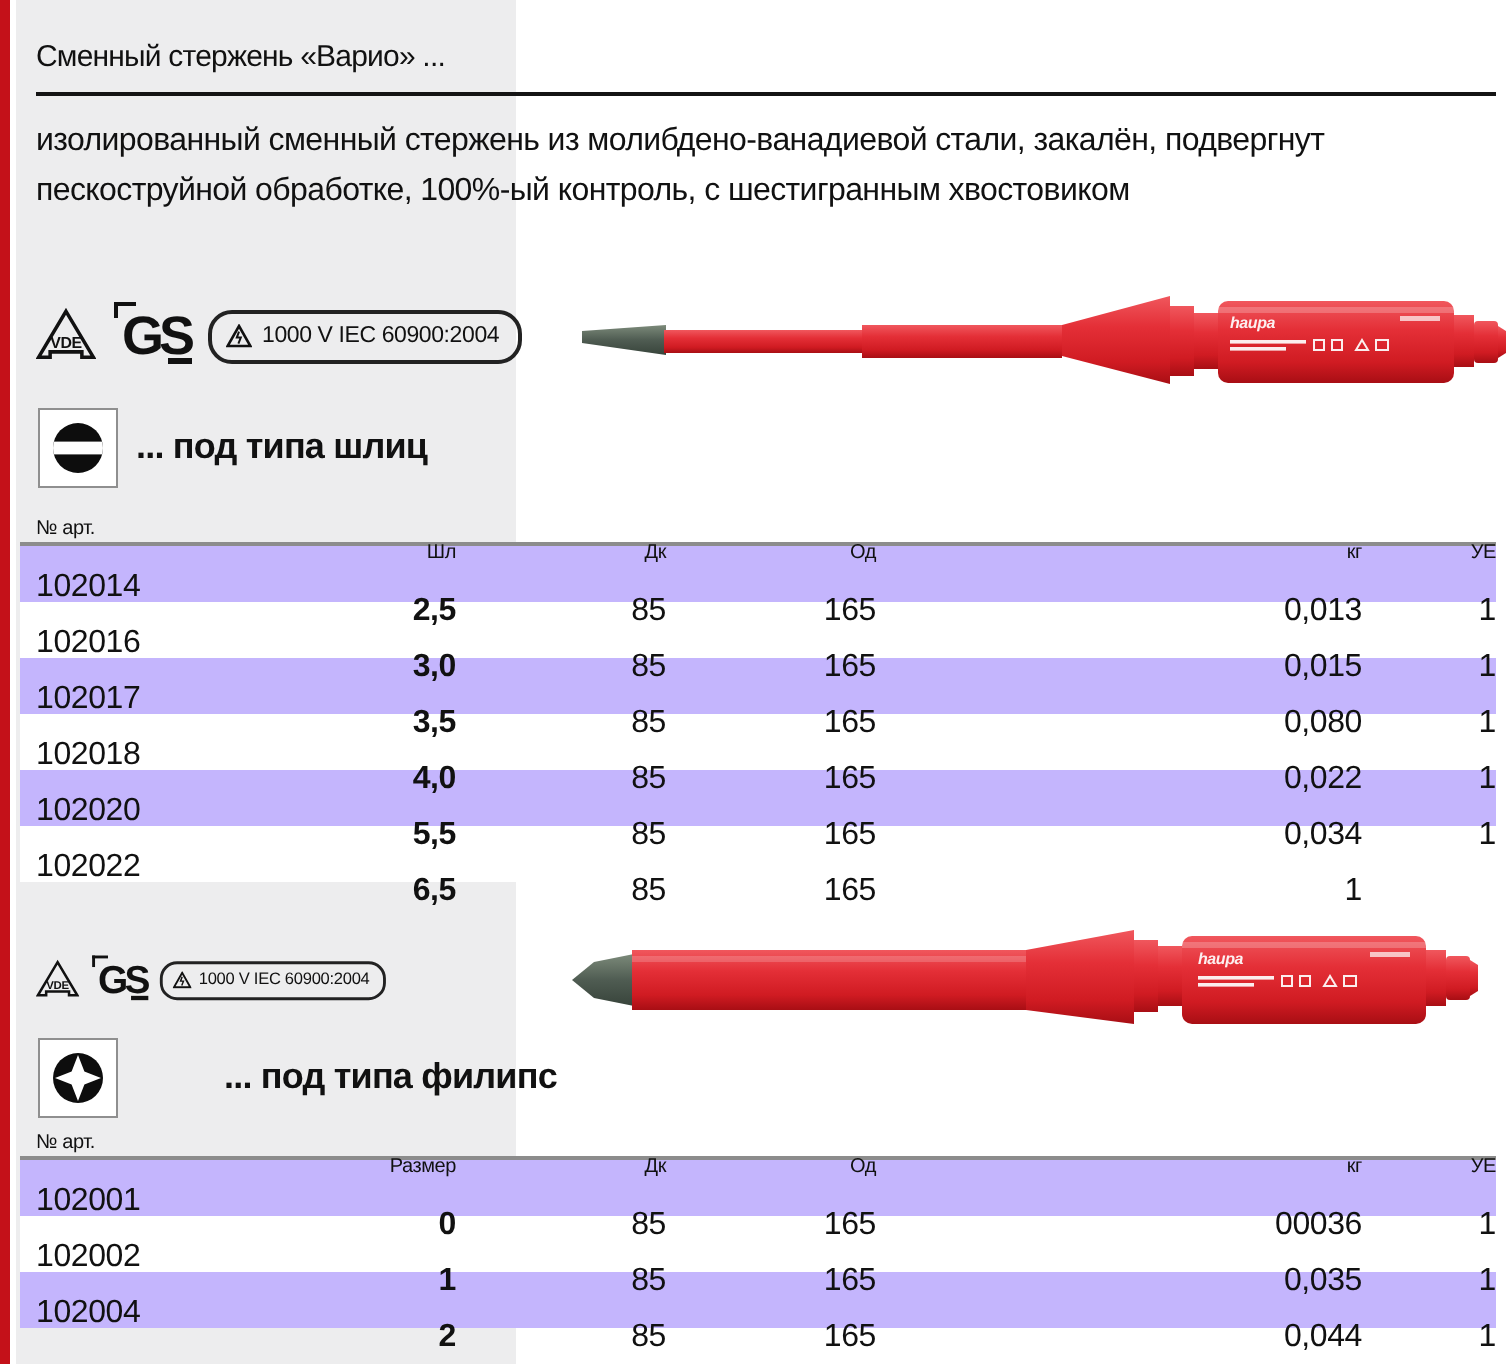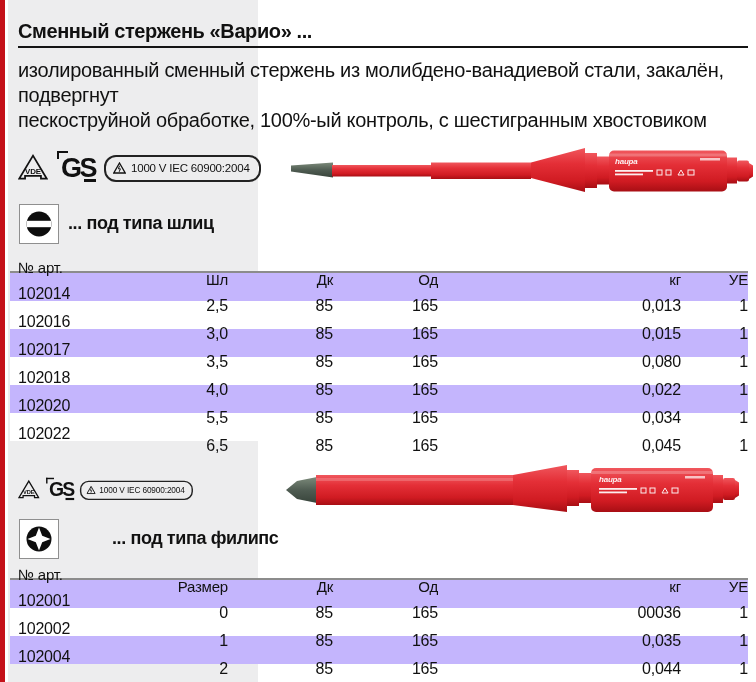--- a/index.html
+++ b/index.html
@@ -5,45 +5,45 @@
   html,body{margin:0;padding:0;}
   body{
     width:756px;height:682px;position:relative;background:#fff;overflow:hidden;
     font-family:"Liberation Sans",sans-serif;color:#111;letter-spacing:-0.2px;
   }
   .abs{position:absolute;}
   
   .red-bar{left:0;top:0;width:5px;height:682px;background:#c41119;}
   .gray-panel{left:8px;top:0;width:250px;height:682px;background:#ededee;}
   
-  .page-title{left:18px;top:20px;font-size:20px;font-weight:bold;letter-spacing:-0.4px;white-space:nowrap;}
+  .page-title{left:18px;top:20px;font-size:15px;font-weight:normal;letter-spacing:-0.4px;white-space:nowrap;}
   .title-rule{left:18px;top:46px;width:730px;height:2px;background:#141414;}
-  .description{left:18px;top:58px;width:724px;font-size:20px;line-height:25px;letter-spacing:-0.3px;}
+  .description{left:18px;top:58px;width:724px;font-size:16px;line-height:25px;letter-spacing:-0.3px;}
   
   .certs{display:flex;align-items:center;gap:9px;height:40px;}
   .certs.small{transform:scale(0.72);transform-origin:left center;}
   .vde-icon svg{display:block;}
   .gs-icon{position:relative;font-weight:900;font-size:27px;letter-spacing:-2.5px;line-height:30px;padding-left:4px;}
   .gs-icon::before{content:"";position:absolute;left:0;top:-2px;width:9px;height:6px;border-left:2px solid #111;border-top:2px solid #111;}
   .gs-icon::after{content:"";position:absolute;right:-1px;bottom:1px;width:12px;height:3px;background:#111;}
   .v-badge{display:flex;align-items:center;gap:5px;height:23px;border:2px solid #222;border-radius:12px;padding:0 9px 0 7px;background:transparent;}
   .v-badge .v-text{font-size:11.5px;letter-spacing:-0.2px;white-space:nowrap;}
   
   .tip-box{width:38px;height:38px;background:#fff;border:1px solid #8f8f8f;display:flex;align-items:center;justify-content:center;}
   .section-heading{font-size:18px;font-weight:bold;letter-spacing:-0.4px;height:38px;display:flex;align-items:center;white-space:nowrap;}
   
   .table{width:738px;font-size:16px;}
   .thead,.trow{display:grid;grid-template-columns:118px 100px 105px 105px 1fr 67px;align-items:center;}
-  .thead{height:24px;border-bottom:2px solid #8c8c8c;font-size:15px;}
+  .thead{height:24px;border-bottom:2px solid #8c8c8c;font-size:10px;}
   .trow{height:28px;background:#fff;}
   .trow.alt{background:#c4b5fd;}
   .cell{white-space:nowrap;}
   .cell.c0{text-align:left;padding-left:8px;}
   .cell.c1,.cell.c2,.cell.c3,.cell.c4,.cell.c5{text-align:right;margin-top:24px;}
-  .trow .cell.c1{font-weight:normal;}
+  .trow .cell.c1{font-weight:bold;}
   .sd-image{display:block;}
 </style>
 </head>
 <body>
 
 <div class="abs red-bar"></div>
 <div class="abs gray-panel"></div>
 
 <div class="abs page-title">Сменный стержень «Варио» ...</div>
 <div class="abs title-rule"></div>
@@ -167,21 +167,20 @@
         <div class="cell c2">85</div>
         <div class="cell c3">165</div>
         <div class="cell c4">0,034</div>
         <div class="cell c5">1</div>
       </div>
       <div class="trow">
         <div class="cell c0">102022</div>
         <div class="cell c1">6,5</div>
         <div class="cell c2">85</div>
         <div class="cell c3">165</div>
-        <div class="cell c4">0,045</div>
         <div class="cell c5">1</div>
       </div>
     </div>
 </div>
 
 <div class="abs certs small" style="left:18px;top:470px;">
   <span class="vde-icon">
     <svg width="30" height="30" viewBox="0 0 34 32">
       <path d="M17 2 L32.5 28 L26 28 L26 25 L8 25 L8 28 L1.5 28 Z" fill="none" stroke="#111" stroke-width="2"></path>
       <text x="17" y="23" text-anchor="middle" font-size="9" font-weight="bold" fill="#111">VDE</text>

